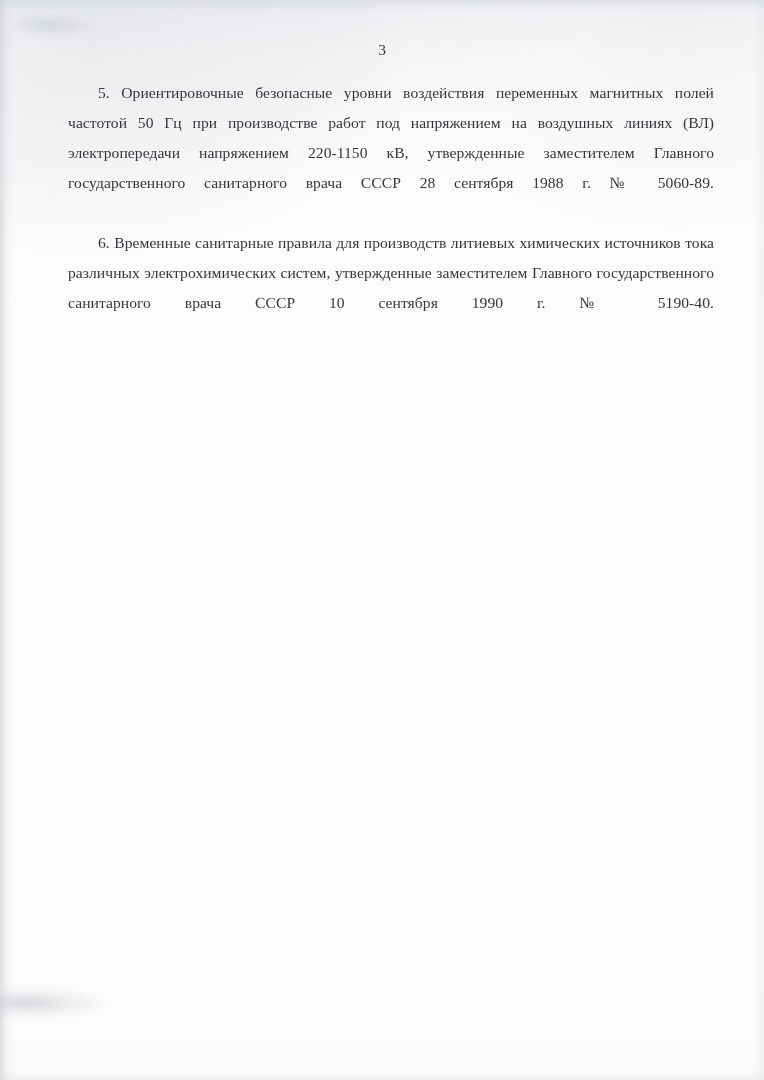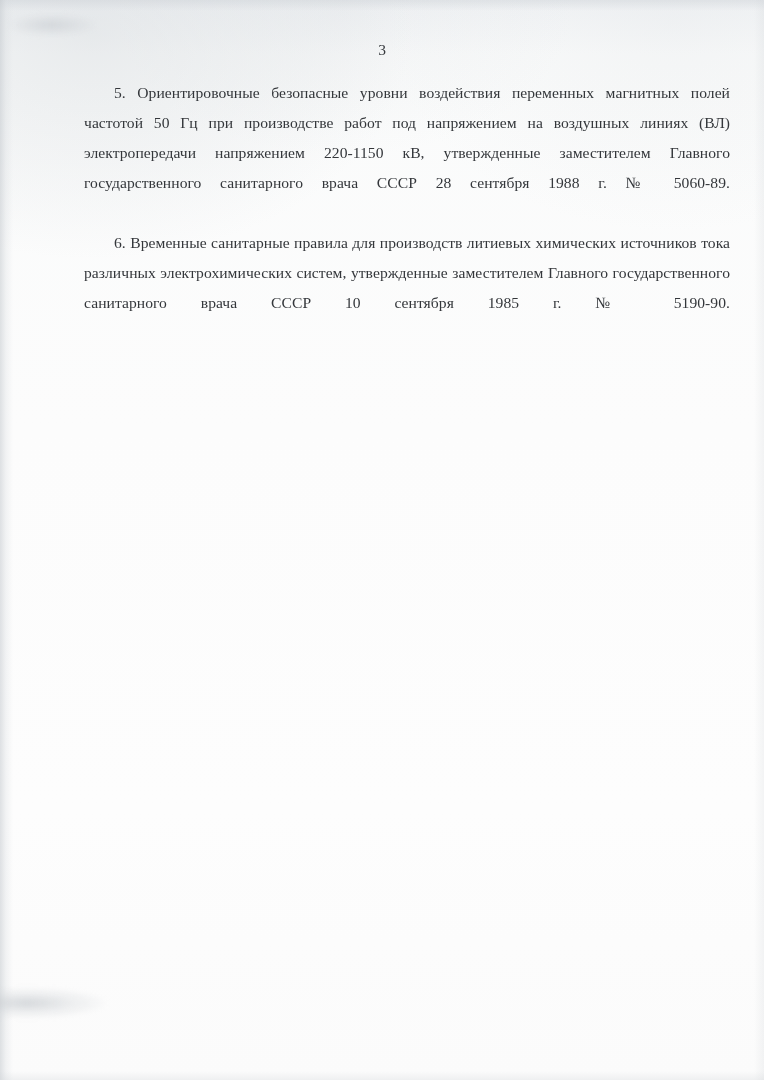--- a/index.html
+++ b/index.html
@@ -90,21 +90,21 @@
     left: 0;
     width: 764px;
     text-align: center;
     font-size: 15.5px;
     color: #35383c;
   }
 
   .body-text {
     position: absolute;
     top: 78px;
-    left: 84px;
+    left: 68px;
     width: 646px;
   }
 
   .para {
     margin: 0 0 0 0;
     text-align: justify;
     text-justify: inter-word;
     text-indent: 30px;
     font-size: 15.6px;
     line-height: 30px;
@@ -136,19 +136,19 @@
   <div class="smudge-bottom-left"></div>
 
   <div class="content">
 
     <div class="page-number">3</div>
 
     <div class="body-text">
 
       <p class="para">5. Ориентировочные безопасные уровни воздействия переменных магнитных полей частотой 50 Гц при производстве работ под напряжением на воздушных линиях (ВЛ) электропередачи напряжением 220-1150 кВ, утвержденные заместителем Главного государственного санитарного врача СССР 28 сентября 1988 г. № 5060-89.</p>
 
-      <p class="para">6. Временные санитарные правила для производств литиевых химических источников тока различных электрохимических систем, утвержденные заместителем Главного государственного санитарного врача СССР 10 сентября 1985 г. № 5190-90.</p>
+      <p class="para">6. Временные санитарные правила для производств литиевых химических источников тока различных электрохимических систем, утвержденные заместителем Главного государственного санитарного врача СССР 10 сентября 1990 г. № 5190-40.</p>
 
     </div>
 
   </div>
 
 </div>
 
 </body></html>

